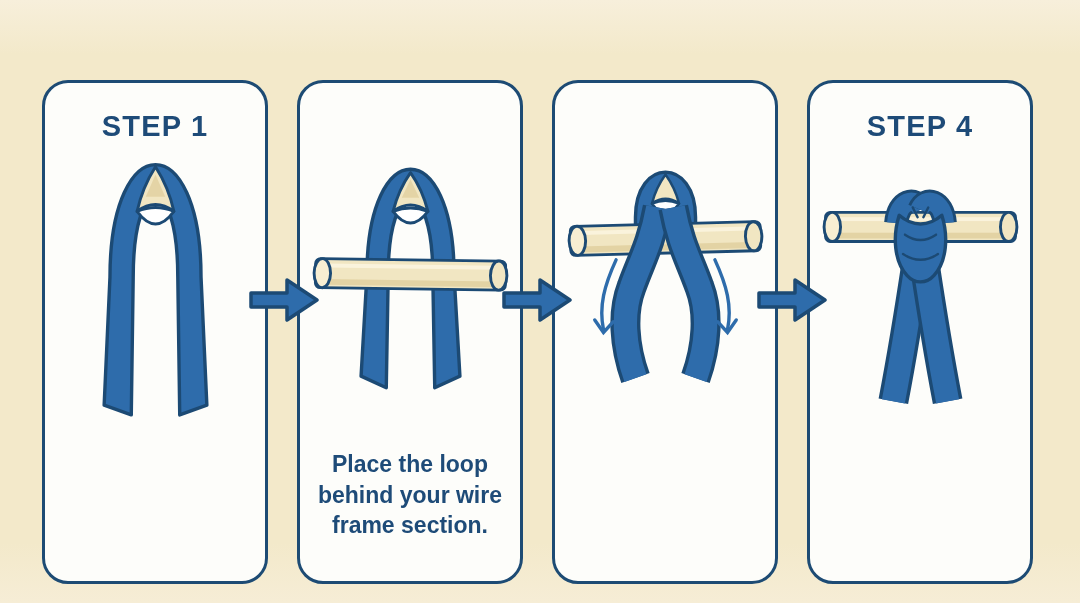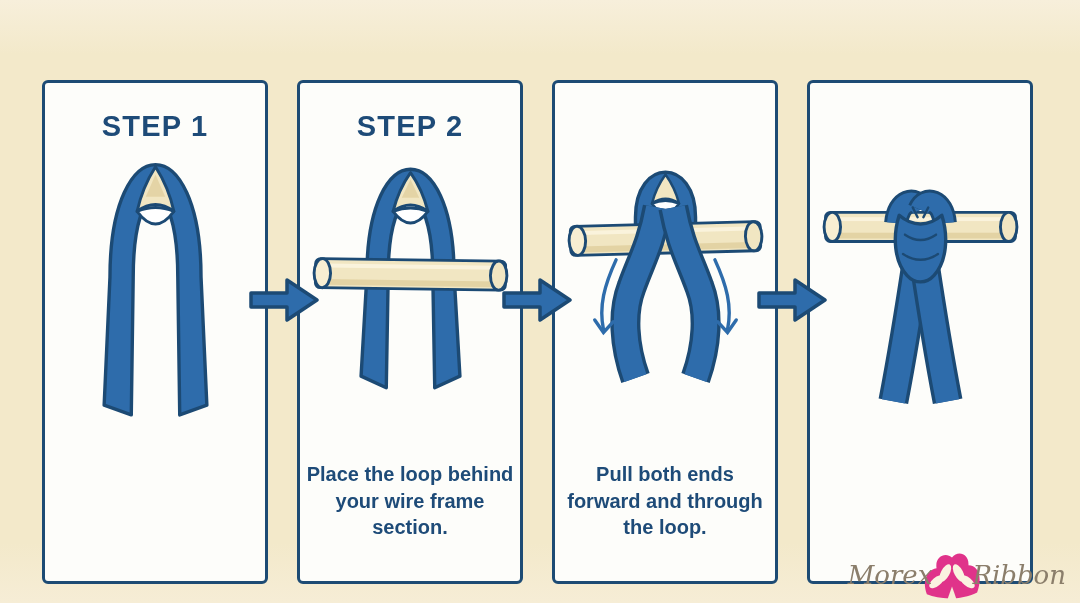--- a/index.html
+++ b/index.html
@@ -3,31 +3,31 @@
 <meta charset="utf-8">
 <style>
   html,body{margin:0;padding:0;background:#dcdcdc;}
   .canvas{
     position:relative;width:1080px;height:603px;overflow:hidden;
     background:linear-gradient(180deg,#f7efdb 0%,#f3e9ca 9%,#f3e9ca 90%,#f6edd6 100%);
     font-family:"Liberation Sans",sans-serif;
   }
   .card{
     position:absolute;top:80px;width:226px;height:504px;box-sizing:border-box;
-    background:#fdfdfa;border:3.5px solid #1d4b74;border-radius:6px;
+    background:#fdfdfa;border:3.5px solid #1d4b74;border-radius:26px;
   }
   .card .title{
     margin-top:27px;text-align:center;font-size:29px;font-weight:800;
     letter-spacing:1.2px;color:#1e4b78;
   }
   .card .illus{position:absolute;left:0;top:64px;width:100%;height:280px;}
   .card .illus svg{display:block;margin:0 auto;}
   .caption{
     position:absolute;bottom:40px;left:50%;transform:translateX(-50%);
-    width:208px;text-align:center;font-size:20px;line-height:1.33;
+    width:208px;text-align:center;font-size:23px;line-height:1.33;
     font-weight:600;color:#1e4b78;margin-top:16px;
   }
   .gap-arrow{position:absolute;top:272px;width:74px;height:56px;}
   .logo{
     position:absolute;right:14px;bottom:2px;display:flex;align-items:center;
     font-family:"DejaVu Serif",serif;font-style:italic;font-size:26px;color:#8b7e6b;
   }
   .logo .word-left{margin-right:-9px;position:relative;z-index:2;}
   .logo .word-right{margin-left:-9px;position:relative;z-index:2;}
 </style>
@@ -42,21 +42,20 @@
       <svg width="219" height="278" viewBox="0 0 226 278">
         <path d="M 60 262 L 66 130 C 66 -25 160 -25 160 130 L 166 262 L 138 272 L 136 130 C 136 20 90 20 90 130 L 88 272 Z" fill="#2e6cab" stroke="#1c4a74" stroke-width="3.5" stroke-linejoin="round"></path>
         <path d="M 113 16 C 106 27 98 44 94 62 Q 113 48 132 62 C 128 44 120 27 113 16 Z" fill="#f1e6c2" stroke="#1c4a74" stroke-width="3" stroke-linejoin="round"></path>
         <path d="M 113 24 L 103 47 L 123 47 Z" fill="#e4d4a6"></path>
         <path d="M 94 62 Q 113 88 132 62 Q 113 54 94 62 Z" fill="#ffffff" stroke="#1c4a74" stroke-width="3" stroke-linejoin="round"></path>
       </svg>
     </div>
   </div>
 
   <div class="card" style="left:297px;">
-    <div class="title">STEP 2</div>
     <div class="illus">
       <svg width="219" height="278" viewBox="0 0 226 278">
         <path d="M 62 232 L 68 128 C 68 -18 158 -18 158 128 L 164 232 L 138 244 L 136 128 C 136 24 90 24 90 128 L 88 244 Z" fill="#2e6cab" stroke="#1c4a74" stroke-width="3.5" stroke-linejoin="round"></path>
         <path d="M 113 22 C 106 32 99 46 95 62 Q 113 49 131 62 C 127 46 120 32 113 22 Z" fill="#f1e6c2" stroke="#1c4a74" stroke-width="3" stroke-linejoin="round"></path>
         <path d="M 113 29 L 104 48 L 122 48 Z" fill="#e4d4a6"></path>
         <path d="M 95 62 Q 113 86 131 62 Q 113 55 95 62 Z" fill="#ffffff" stroke="#1c4a74" stroke-width="3" stroke-linejoin="round"></path>
         <g transform="rotate(0.8 113 127)">
           <rect x="15" y="112" width="196" height="30" rx="5" fill="#f1e6c2" stroke="#1c4a74" stroke-width="3"></rect>
           <rect x="24" y="133" width="178" height="6" fill="#e3d3a4"></rect>
           <rect x="26" y="117" width="174" height="4" fill="#faf3dc"></rect>
@@ -90,24 +89,24 @@
         <g stroke="#2e6cab" stroke-width="3.5" fill="none" stroke-linecap="round">
           <path d="M 62 112 C 50 138 44 160 49 184"></path>
           <path d="M 40 174 L 49 187 L 59 176"></path>
         </g>
         <g stroke="#2e6cab" stroke-width="3.5" fill="none" stroke-linecap="round">
           <path d="M 164 112 C 176 138 182 160 177 184"></path>
           <path d="M 167 176 L 177 187 L 186 174"></path>
         </g>
       </svg>
     </div>
-    <div class="caption">Pull both ends forward and through the loop.</div>
   </div>
 
   <div class="card" style="left:807px;">
+    <div class="title">STEP 4</div>
     <div class="illus">
       <svg width="219" height="278" viewBox="0 0 226 278">
         <g>
           <rect x="15" y="63" width="196" height="30" rx="5" fill="#f1e6c2" stroke="#1c4a74" stroke-width="3"></rect>
           <rect x="24" y="84" width="178" height="6" fill="#e3d3a4"></rect>
           <rect x="26" y="68" width="174" height="4" fill="#faf3dc"></rect>
           <ellipse cx="22" cy="78" rx="8.5" ry="15" fill="#f7eed2" stroke="#1c4a74" stroke-width="3"></ellipse>
           <ellipse cx="204" cy="78" rx="8.5" ry="15" fill="#f1e6c2" stroke="#1c4a74" stroke-width="3"></ellipse>
         </g>
         <g>
@@ -136,26 +135,14 @@
   <svg class="gap-arrow" style="left:247px;" viewBox="0 0 74 56">
     <polygon points="4,21 40,21 40,8 70,28 40,48 40,35 4,35" fill="#2e6cab" stroke="#1c4a74" stroke-width="3.5" stroke-linejoin="round"></polygon>
   </svg>
   <svg class="gap-arrow" style="left:500px;" viewBox="0 0 74 56">
     <polygon points="4,21 40,21 40,8 70,28 40,48 40,35 4,35" fill="#2e6cab" stroke="#1c4a74" stroke-width="3.5" stroke-linejoin="round"></polygon>
   </svg>
   <svg class="gap-arrow" style="left:755px;" viewBox="0 0 74 56">
     <polygon points="4,21 40,21 40,8 70,28 40,48 40,35 4,35" fill="#2e6cab" stroke="#1c4a74" stroke-width="3.5" stroke-linejoin="round"></polygon>
   </svg>
 
-  <div class="logo">
-    <span class="word-left">Morex</span>
-    <svg width="58" height="52" viewBox="0 0 60 52">
-      <path d="M 4 46 C -2 30 6 20 14 19 C 12 6 24 2 30 8 C 36 0 48 4 47 16 C 57 16 62 28 56 44 C 40 52 18 52 4 46 Z" fill="#e0338a"></path>
-      <ellipse cx="14" cy="33" rx="9" ry="4.5" transform="rotate(-40 14 33)" fill="#faf3e0"></ellipse>
-      <ellipse cx="23" cy="24" rx="10" ry="4.5" transform="rotate(-62 23 24)" fill="#faf3e0"></ellipse>
-      <ellipse cx="37" cy="24" rx="10" ry="4.5" transform="rotate(62 37 24)" fill="#faf3e0"></ellipse>
-      <ellipse cx="46" cy="33" rx="9" ry="4.5" transform="rotate(40 46 33)" fill="#faf3e0"></ellipse>
-      <path d="M 25 52 L 30 38 L 35 52 Z" fill="#f6edd6"></path>
-    </svg>
-    <span class="word-right">Ribbon</span>
-  </div>
 
 </div>
 
 </body></html>

